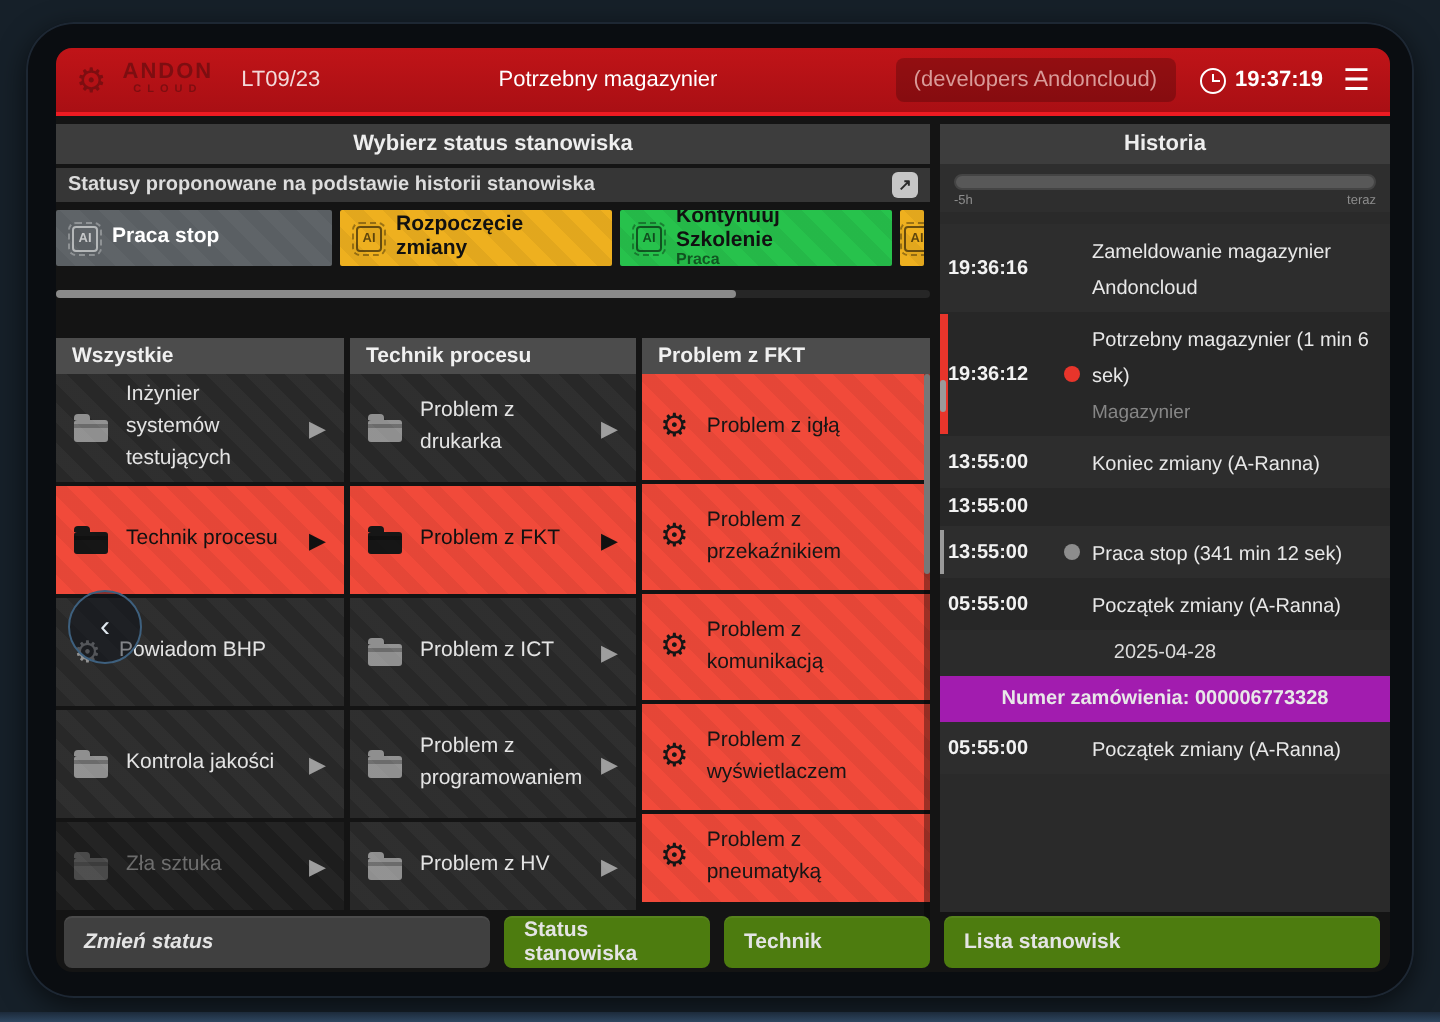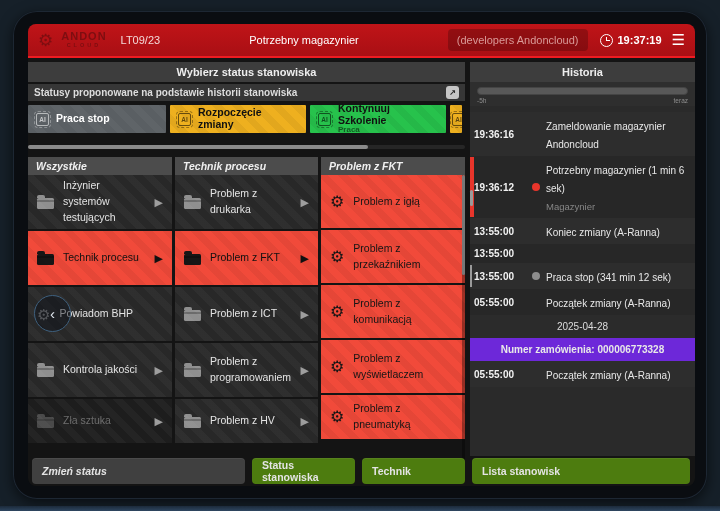--- a/index.html
+++ b/index.html
@@ -81,21 +81,21 @@
 
   .hatch-dark::after, .hatch-light::after { content:""; position:absolute; inset:0;
     pointer-events:none; }
   .hatch-dark::after  { background:repeating-linear-gradient(45deg, transparent 0 7px, rgba(0,0,0,.05) 7px 14px); }
   .hatch-light::after { background:repeating-linear-gradient(45deg, transparent 0 7px, rgba(255,255,255,.03) 7px 14px); }
 
   .hscroll { margin-top:12px; height:4px; background:#262626; position:relative; border-radius:2px; }
   .hscroll .thumb { position:absolute; left:0; top:0; height:4px; width:340px;
     background:#8a8a8a; border-radius:2px; }
 
-  .col-headers { margin-top:8px; display:flex; gap:3px;font-style:italic; }
+  .col-headers { margin-top:20px; display:flex; gap:3px; }
   .col-head { height:18px; background:#4c4c4c; color:#f0f0f0; font-size:10.5px;
     font-weight:bold; display:flex; align-items:center; padding:0 8px; }
   .col-head:nth-child(1){ width:144px; } .col-head:nth-child(2){ width:143px; } .col-head:nth-child(3){ width:144px; }
 
   .cols { display:flex; gap:3px; height:286px; overflow:hidden; }
   .col { display:flex; flex-direction:column; gap:2px; overflow:hidden; position:relative; }
   .col1{ width:144px; } .col2{ width:143px; } .col3{ width:144px; }
   .item { position:relative; overflow:hidden; min-height:54px; flex:0 0 auto;
     background:#282828; display:flex; align-items:center; padding:0 9px; gap:9px; cursor:pointer; }
   .item .lab { flex:1; font-size:10.5px; color:#e3e3e3; line-height:1.5; }
@@ -141,21 +141,21 @@
   .dot { width:8px; height:8px; border-radius:50%; }
   .dot.red { background:#e8352b; } .dot.gray { background:#8d8d8d; }
   .h-body { flex:1; }
   .h-text { font-size:10px; color:#e8e8e8; line-height:1.3; }
   .h-sub  { font-size:9.5px; color:#868686; }
   .h-row.accent-red::before { content:""; position:absolute; left:0; top:1px; bottom:1px;
     width:4px; background:#e8352b; }
   .h-row.accent-gray::before { content:""; position:absolute; left:0; top:2px; bottom:2px;
     width:2px; background:#9a9a9a; }
   .h-sep { text-align:center; font-size:10px; color:#dcdcdc; padding:6px 0; background:#2b2b2b; }
-  .h-order { text-align:center; font-size:10px; font-weight:bold; color:#e8e8e8; padding:6px 0; background:#6d28d9; }
+  .h-order { text-align:center; font-size:10px; font-weight:bold; color:#e8e8e8; padding:6px 0; background:#a21caf; }
   .hist-scroll { position:absolute; left:0; top:128px; width:3px; height:16px; background:#9a9a9a; border-radius:2px; z-index:3; }
 
   
   .bottom-bar { position:absolute; left:0; bottom:2px; width:667px; height:26px;
     display:flex; gap:7px; padding:0 4px; }
   .tab { background:#4d7c0f; border-radius:4px; color:#e4e4e4; font-size:10.5px;
     font-weight:bold; display:flex; align-items:center; padding:0 10px; cursor:pointer;
     box-shadow:inset 0 1px 0 rgba(255,255,255,.06); }
   .tab.active { background:#404040;font-style:italic; }
   .t1{ width:213px; } .t2{ width:103px; } .t3{ width:103px; } .t4{ width:218px; }

